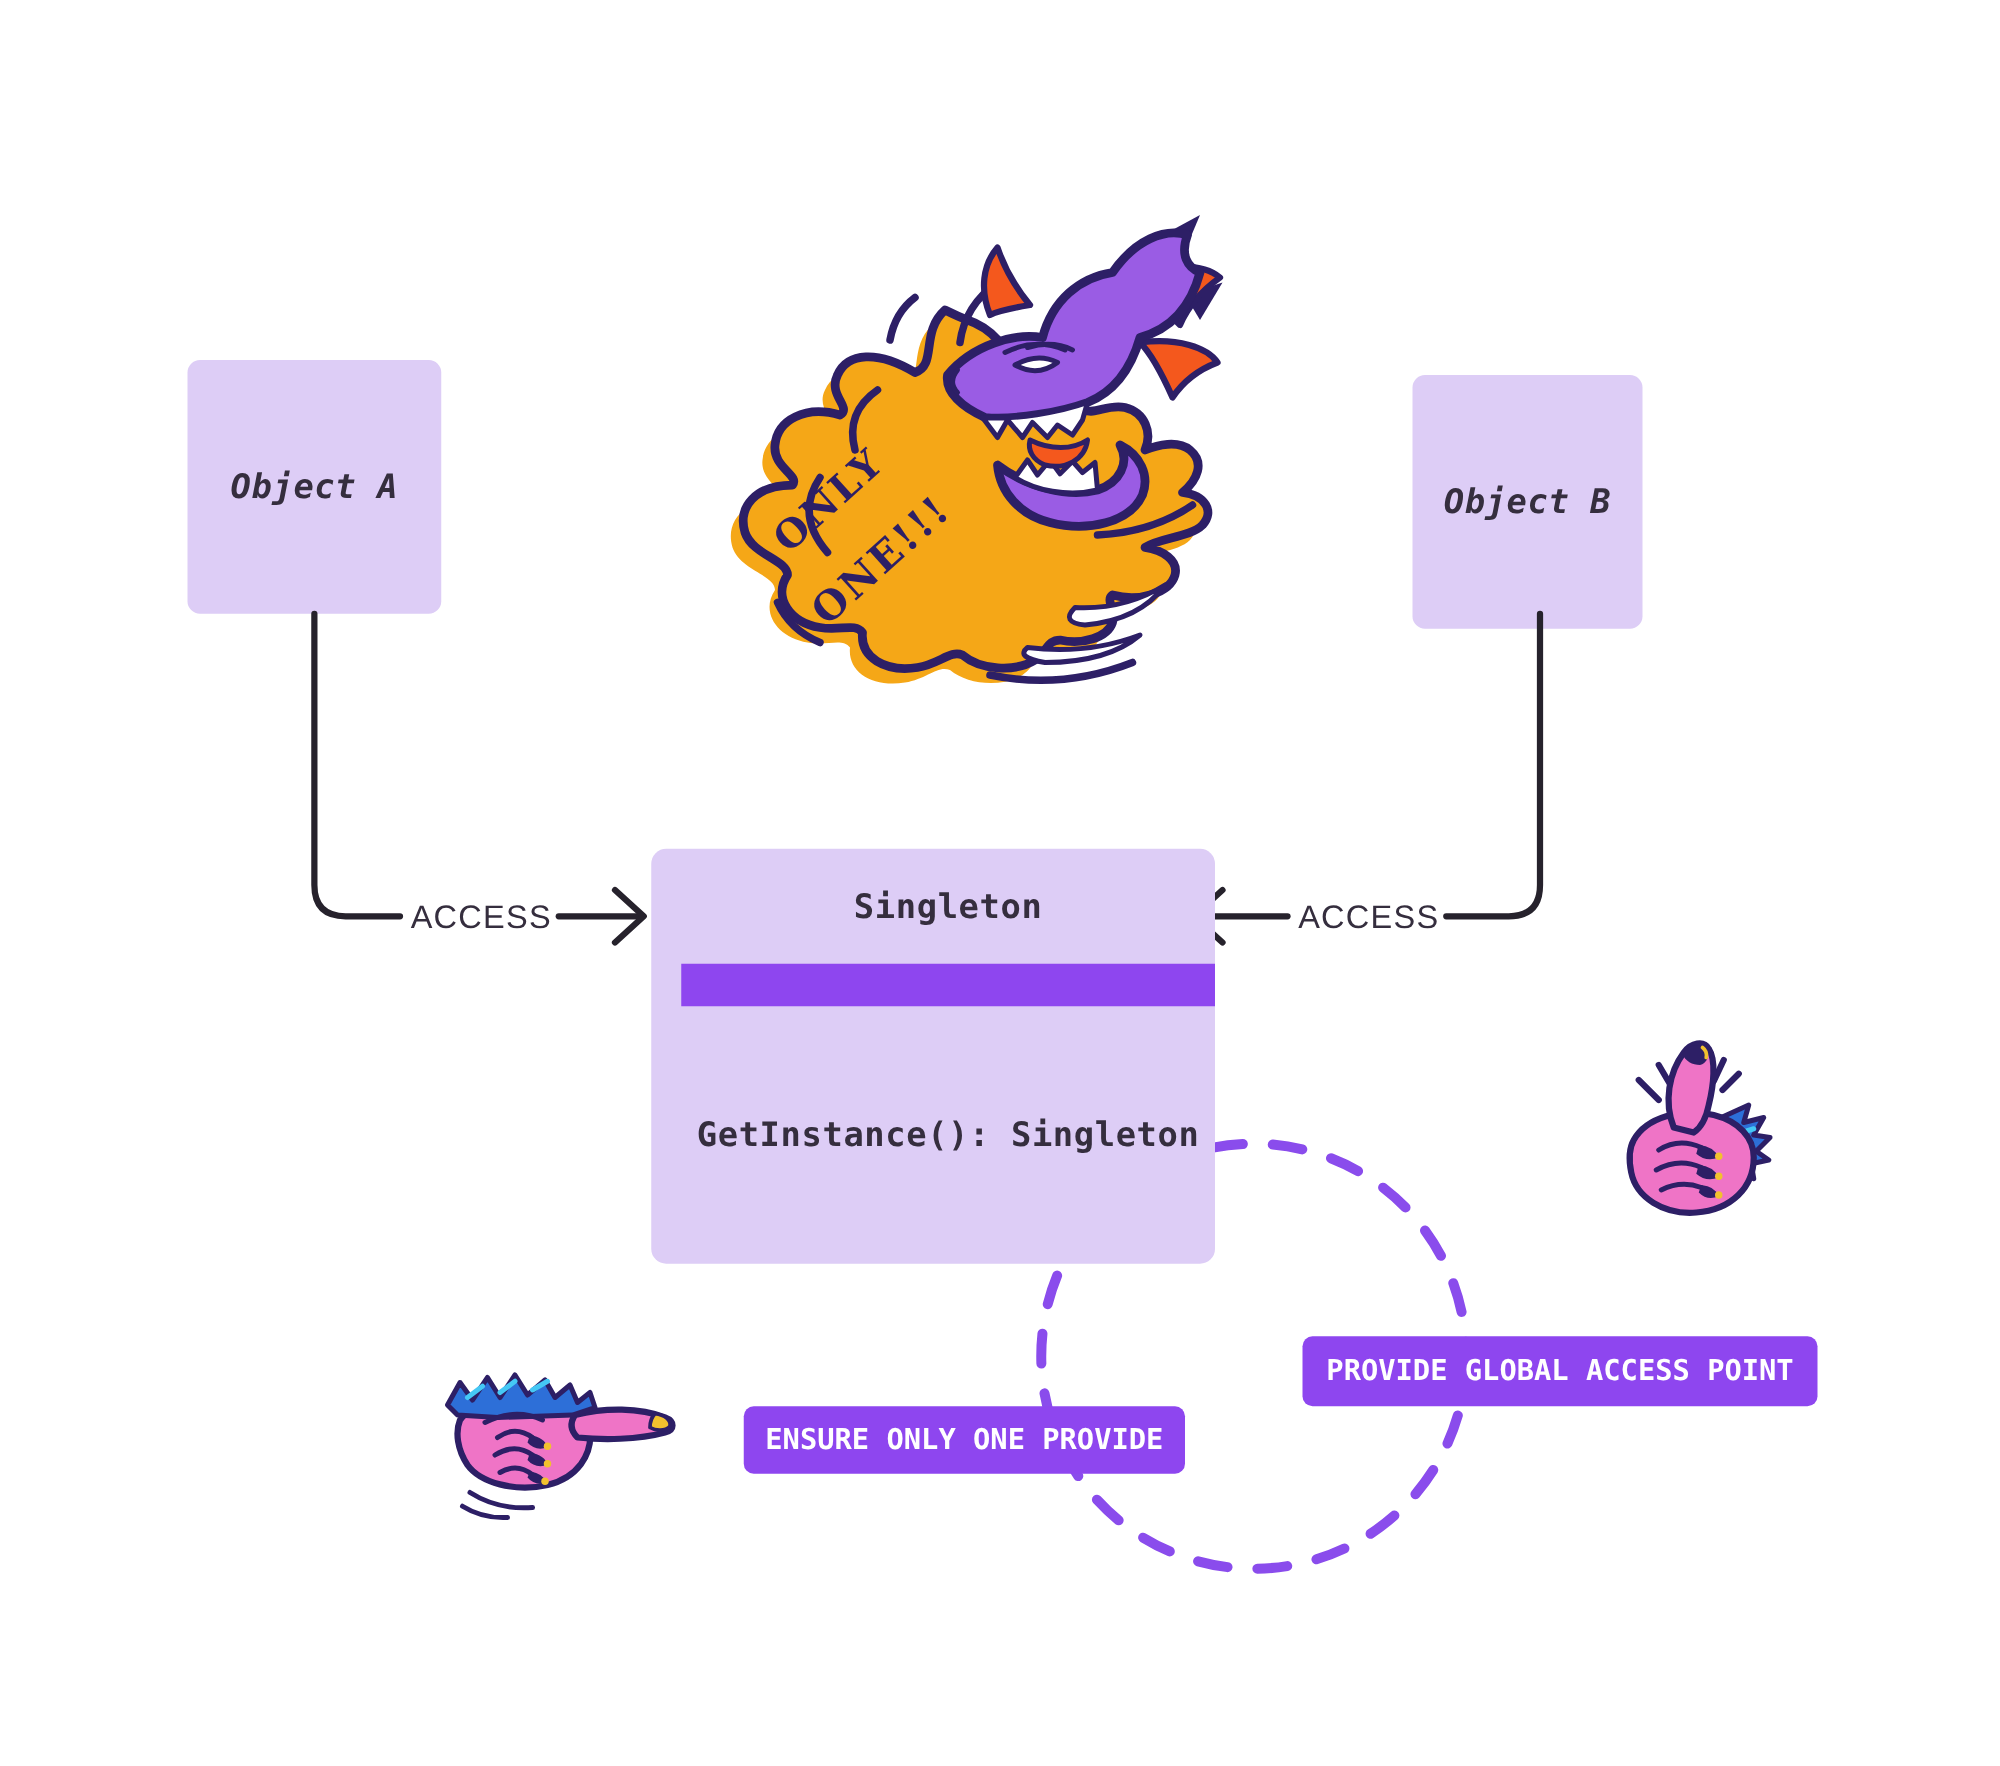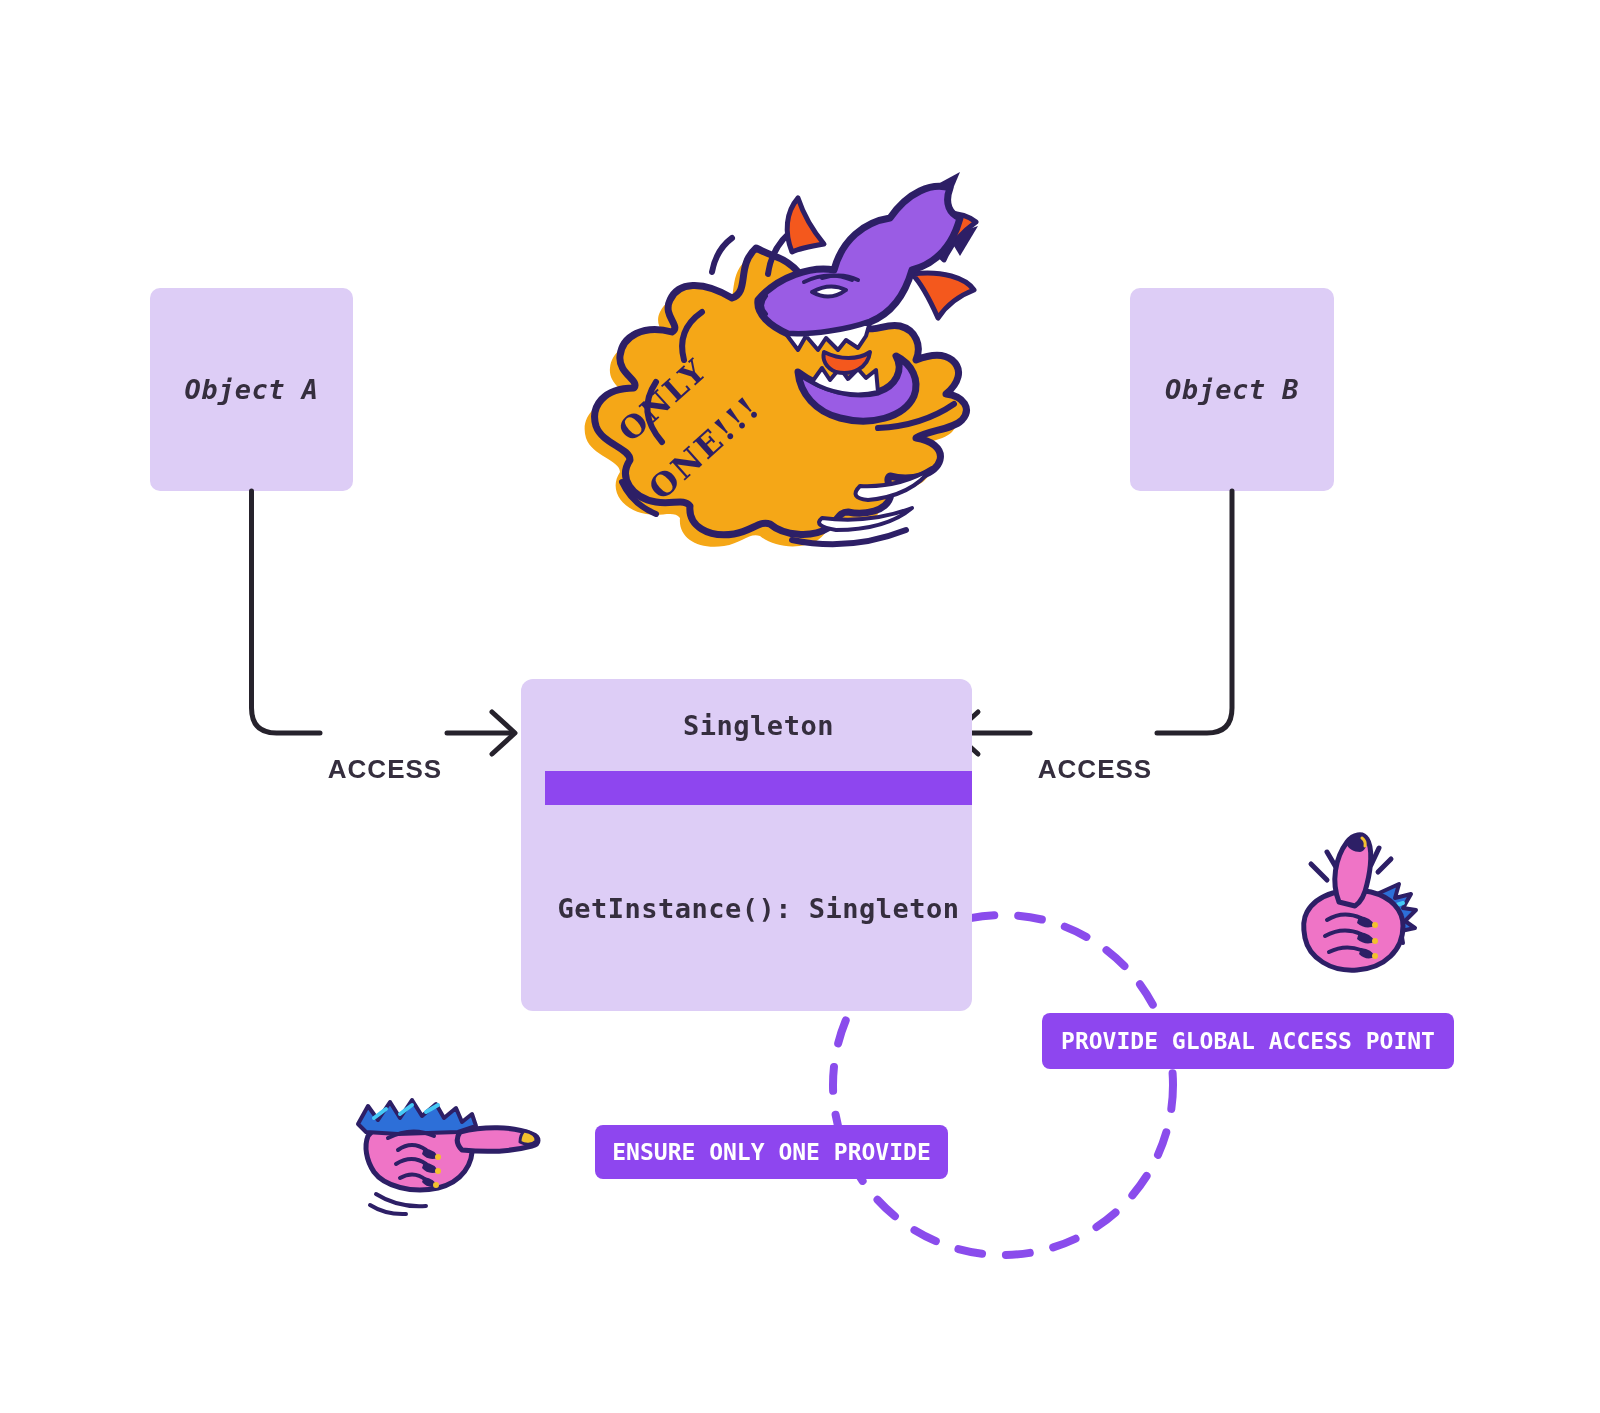--- a/index.html
+++ b/index.html
@@ -24,22 +24,22 @@
     position:absolute;left:521px;top:679px;width:427px;height:332px;border-radius:12px;
     overflow:hidden;display:flex;flex-direction:column;background:var(--box-fill);z-index:2;padding-left:24px;
   }
   .class-section{display:flex;align-items:center;justify-content:center;}
   .sec-title{height:92px;}
   .sec-attr{height:115px;}
   .sec-method{flex:1;}
   .divider{height:17px;background:var(--accent);}
   .access{
     position:absolute;height:38px;width:124px;display:flex;align-items:center;justify-content:center;
-    font-family:"Liberation Sans",sans-serif;font-weight:bold;font-size:26px;
-    letter-spacing:1px;color:var(--text-dark);z-index:2;margin-top:36px;
+    font-family:"Liberation Sans",sans-serif;font-weight:normal;font-size:26px;
+    letter-spacing:1px;color:var(--text-dark);z-index:2;
   }
   .callout{
     position:absolute;display:flex;align-items:center;justify-content:center;
     background:var(--accent);color:var(--label-text);font-weight:bold;font-size:23px;
     border-radius:8px;z-index:3;white-space:nowrap;
   }
   
   .lineDark{stroke:var(--line-dark);stroke-width:5;fill:none;stroke-linecap:round;stroke-linejoin:round;}
   .circDash{stroke:var(--circle-stroke);stroke-width:8;fill:none;}
   .gold{fill:var(--flame-gold);}
@@ -65,21 +65,21 @@
 <body>
 
 <svg class="abs" style="left:825px;top:907px;z-index:1" width="356" height="356" viewBox="0 0 356 356">
   <circle class="circDash" cx="178" cy="178" r="170" stroke-dasharray="24 24" stroke-linecap="round"></circle>
 </svg>
 
 <div class="obj-box" style="left:150px;top:288px">
   <span class="mono-label">Object A</span>
 </div>
 
-<div class="obj-box" style="left:1130px;top:288px;width:204px">
+<div class="obj-box" style="left:1130px;top:300px;width:184px">
   <span class="mono-label">Object B</span>
 </div>
 
 <svg class="abs" style="left:230px;top:480px;z-index:2" width="300" height="280" viewBox="0 0 300 280">
   <path class="lineDark" d="M 21.5,11 V 228 Q 21.5,253 46.5,253 H 90"></path>
   <path class="lineDark" d="M 217,253 H 283"></path>
   <path class="lineDark" d="M 262,232 L 285,253 L 262,274"></path>
 </svg>
 <div class="access" style="left:323px;top:714px">ACCESS</div>
 
@@ -94,21 +94,21 @@
   <div class="class-section sec-title">
     <span class="mono-label">Singleton</span>
   </div>
   <div class="divider"></div>
   <div class="divider"></div>
   <div class="class-section sec-method">
     <span class="mono-label">GetInstance(): Singleton</span>
   </div>
 </div>
 
-<div class="callout" style="left:1042px;top:1013px;width:412px;height:56px">PROVIDE GLOBAL ACCESS POINT</div>
+<div class="callout" style="left:1042px;top:1069px;width:412px;height:56px">PROVIDE GLOBAL ACCESS POINT</div>
 <div class="callout" style="left:595px;top:1125px;width:353px;height:54px">ENSURE ONLY ONE PROVIDE</div>
 
 <svg class="abs" style="left:560px;top:130px;z-index:1" width="420" height="420" viewBox="0 0 420 420">
 
   <path class="gold" transform="translate(-10,12)" d="M 196,118 C 176,136 190,162 172,168 C 142,150 118,152 110,170 C 102,186 122,196 112,202 C 84,194 62,206 60,226 C 58,244 80,250 74,258 C 44,258 30,276 36,296 C 42,314 70,318 70,330 C 58,348 72,368 96,372 C 112,375 124,368 130,376 C 128,396 148,408 174,404 C 192,401 200,390 210,394 C 224,406 252,408 268,398 C 278,391 278,382 288,382 C 306,386 326,380 330,368 C 333,358 324,350 330,346 C 352,352 376,344 380,330 C 383,318 370,310 356,308 C 368,300 392,300 402,290 C 412,279 404,266 386,264 C 398,254 404,240 392,230 C 382,222 366,226 356,230 C 362,216 356,200 340,196 C 326,193 316,202 308,198 C 308,180 296,166 278,166 C 266,166 260,174 252,170 C 248,148 232,132 214,126 C 206,123 200,120 196,118 Z"></path>
 
   <path class="gold ns7" d="M 196,118 C 176,136 190,162 172,168 C 142,150 118,152 110,170 C 102,186 122,196 112,202 C 84,194 62,206 60,226 C 58,244 80,250 74,258 C 44,258 30,276 36,296 C 42,314 70,318 70,330 C 58,348 72,368 96,372 C 112,375 124,368 130,376 C 128,396 148,408 174,404 C 192,401 200,390 210,394 C 224,406 252,408 268,398 C 278,391 278,382 288,382 C 306,386 326,380 330,368 C 333,358 324,350 330,346 C 352,352 376,344 380,330 C 383,318 370,310 356,308 C 368,300 392,300 402,290 C 412,279 404,266 386,264 C 398,254 404,240 392,230 C 382,222 366,226 356,230 C 362,216 356,200 340,196 C 326,193 316,202 308,198 C 308,180 296,166 278,166 C 266,166 260,174 252,170 C 248,148 232,132 214,126 C 206,123 200,120 196,118 Z"></path>
 
   <path class="whiteF ns4" d="M 300,356 Q 340,358 372,338 Q 352,366 308,370 Q 288,368 300,356 Z"></path>
   <path class="whiteF ns4" d="M 262,388 Q 310,394 352,378 Q 326,400 276,400 Q 252,396 262,388 Z"></path>

